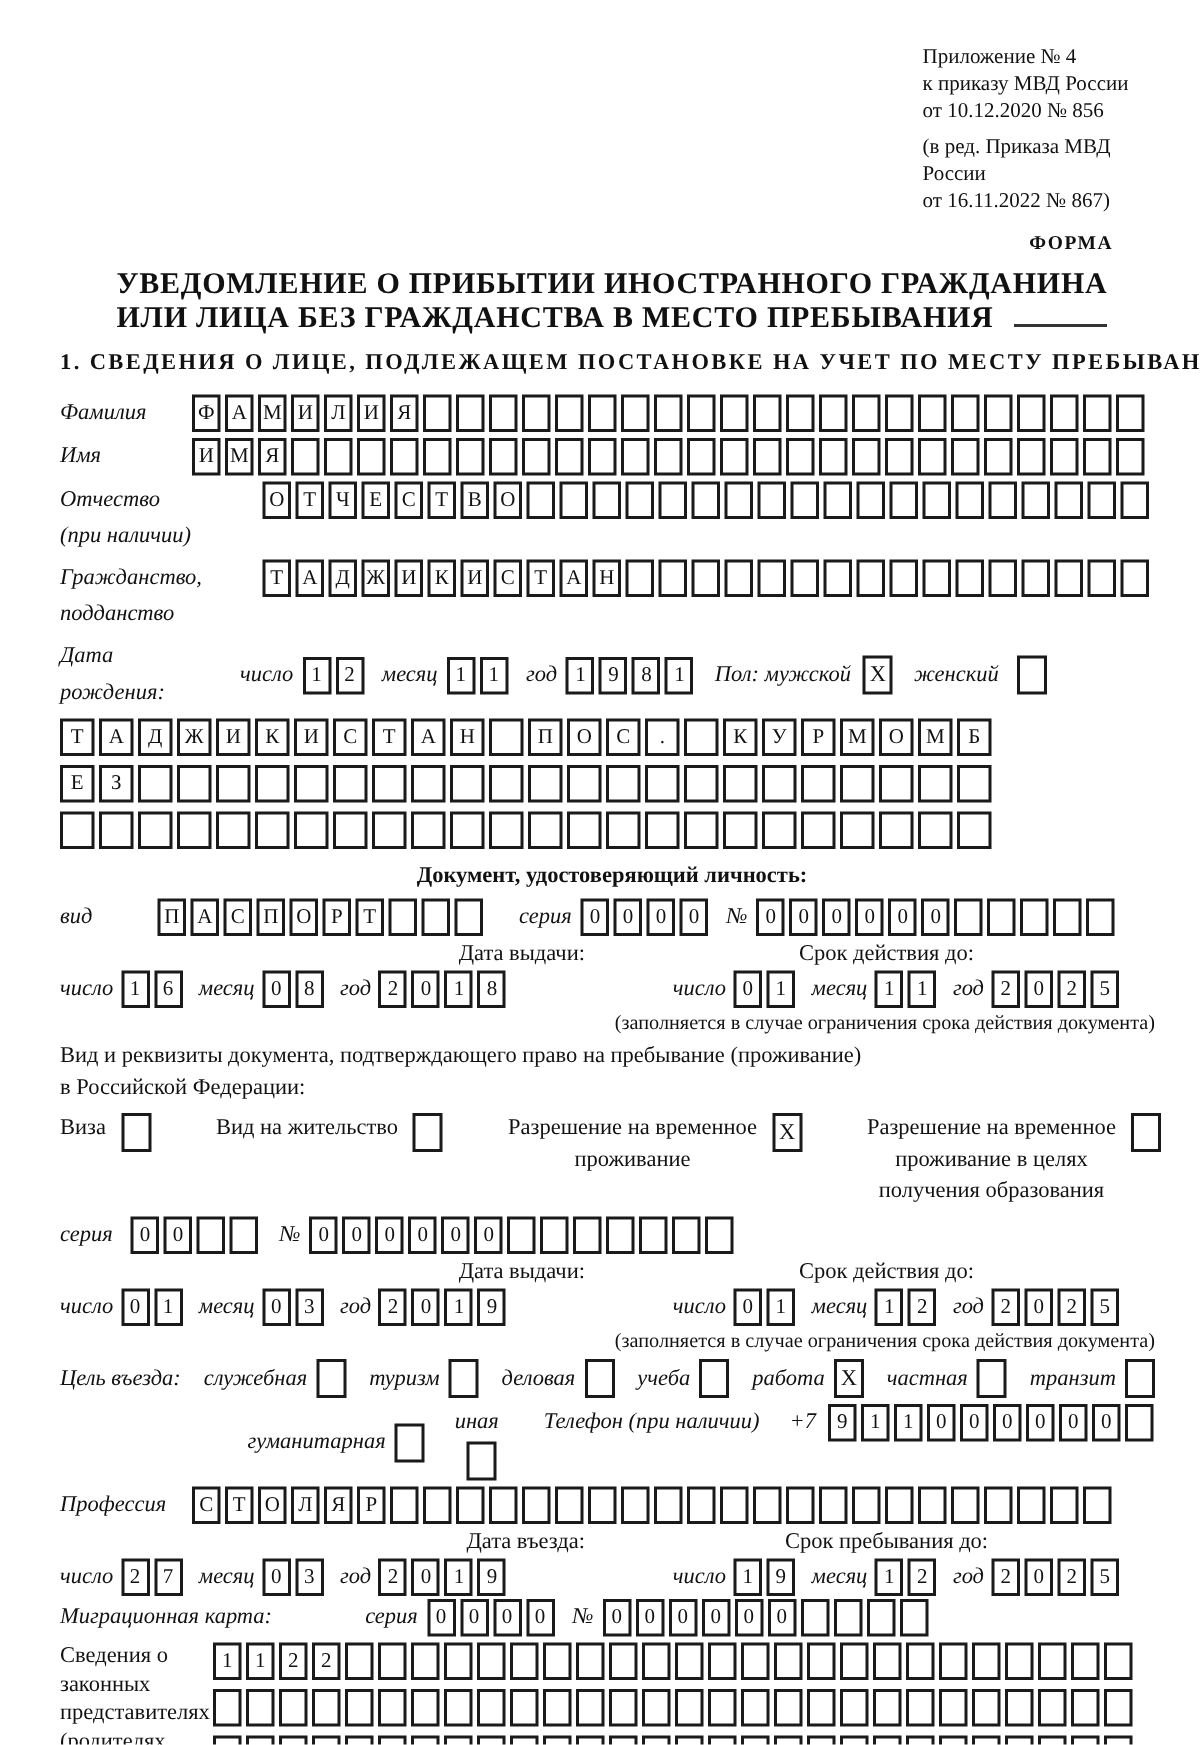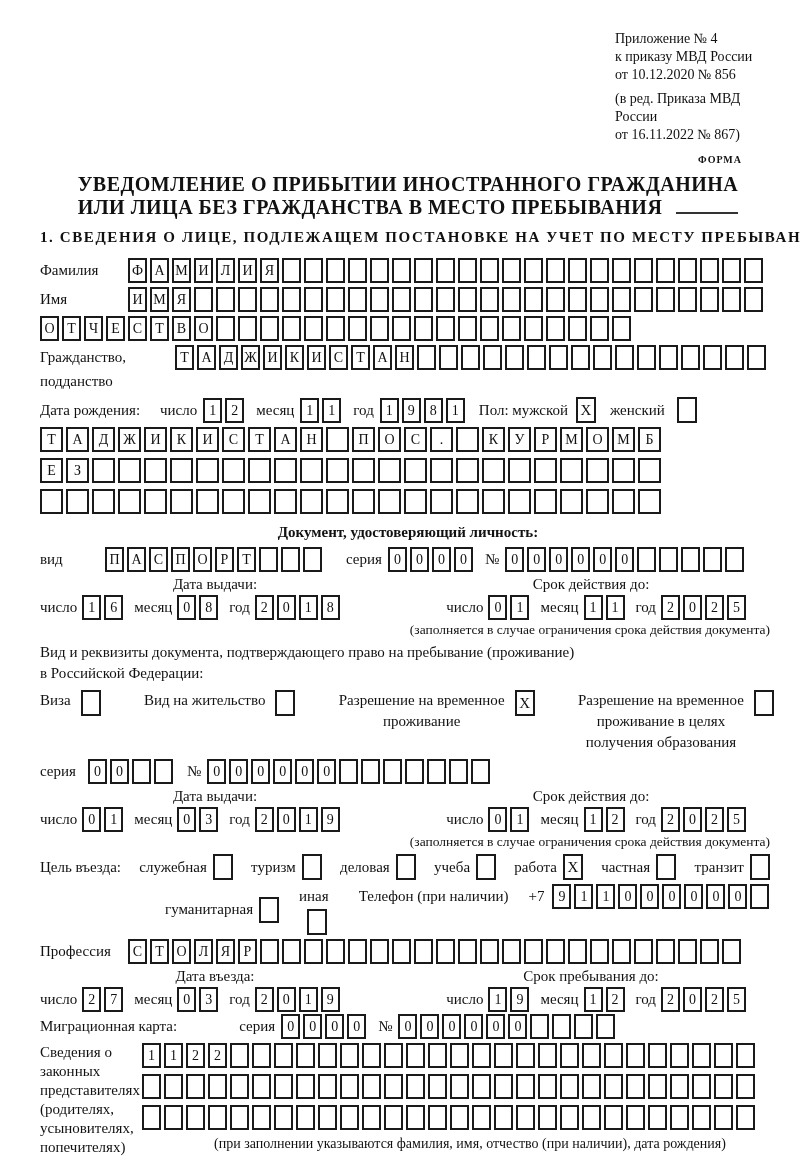--- a/index.html
+++ b/index.html
@@ -6,33 +6,33 @@
   html,body { background:#ffffff; }
   body {
     width:800px; height:1163px; overflow:hidden;
     color:#111; font-family:"Liberation Serif", serif; font-size:15px;
   }
   .page { padding:30px 24px 0 40px; }
 
   
   .ref { margin-left:575px; font-size:14px; line-height:18px; }
   .ref .grp2 { margin-top:6px; }
-  .forma { text-align:right; padding-right:34px; font-weight:bold; font-size:10px;
+  .forma { text-align:right; padding-right:34px; font-weight:bold; font-size:13px;
            margin:10px 0 8px; letter-spacing:1px; }
 
   .title { text-align:center; font-weight:bold; font-size:20px; line-height:23px;
            letter-spacing:0.5px; margin-bottom:10px; }
   .title-underline { display:inline-block; width:62px; border-bottom:2px solid #333;
            margin-left:14px; }
   .sec1 { font-weight:bold; font-size:15px; letter-spacing:1.6px; white-space:nowrap;
            margin-bottom:12px; }
 
   .row { display:flex; align-items:flex-start; margin-bottom:4px; }
   .vcenter { align-items:center; }
-  .lbl, .sub { flex:none; line-height:25px; }
+  .lbl, .sub { flex:none; line-height:25px;font-style:italic; }
   .multi { white-space:pre-line; line-height:24px; }
   .w88 { width:88px; } .w108 { width:108px; } .w135 { width:135px; }
   .w115 { width:115px; } .w65 { width:65px; }
 
   .cells { display:flex; gap:3px; flex:none; }
   .cell { flex:none; width:19px; height:25px; border:2px solid #1a1a1a;
           text-align:center; line-height:21px; font-size:14px; background:#fff; }
   .cell.wide { width:23px; }
   .checkbox { flex:none; display:inline-block; width:20px; height:26px;
           border:2px solid #1a1a1a; text-align:center; line-height:22px; font-size:15px; }
@@ -40,21 +40,21 @@
   .bp-label { line-height:23px; }
   .bp-rows .cells { margin-bottom:6px; }
 
   .doc-heading { font-weight:bold; text-align:center; font-size:15px; margin:2px 0 6px; }
 
   .ml6 { margin-left:6px; } .ml8 { margin-left:8px; } .ml12 { margin-left:12px; }
   .ml14 { margin-left:14px; } .ml20 { margin-left:20px;flex-direction:column; } .ml24 { margin-left:24px; }
   .mr6 { margin-right:6px; } .mr12 { margin-right:12px; }
 
   .dates-heads { display:flex; font-size:15px; line-height:17px; }
-  .dh1 { width:350px; text-align:center; }
+  .dh1 { width:350px; text-align:right; }
   .dh2 { width:330px; margin-left:auto; margin-right:20px; text-align:center; }
   .dates-row { display:flex; justify-content:space-between; padding-right:30px;
           align-items:center; margin:2px 0 2px; }
   .dgroup { display:flex; align-items:center; }
   .dgroup .sub { margin-right:5px; }
   .dgroup .cells { margin-right:11px; }
   .dgroup .cells:last-child { margin-right:0; }
   .footnote { text-align:right; font-size:13.5px; padding-right:6px; margin-bottom:4px; }
 
   .intro { line-height:21px; }
@@ -163,20 +163,22 @@
         <span class="cell"></span>
         <span class="cell"></span>
         <span class="cell"></span>
         <span class="cell"></span>
         <span class="cell"></span>
         <span class="cell"></span>
       </span>
   </div>
 
   <div class="row">
+    <span class="lbl multi w135">Отчество
+(при наличии)</span>
     <span class="cells">
         <span class="cell">О</span>
         <span class="cell">Т</span>
         <span class="cell">Ч</span>
         <span class="cell">Е</span>
         <span class="cell">С</span>
         <span class="cell">Т</span>
         <span class="cell">В</span>
         <span class="cell">О</span>
         <span class="cell"></span>

